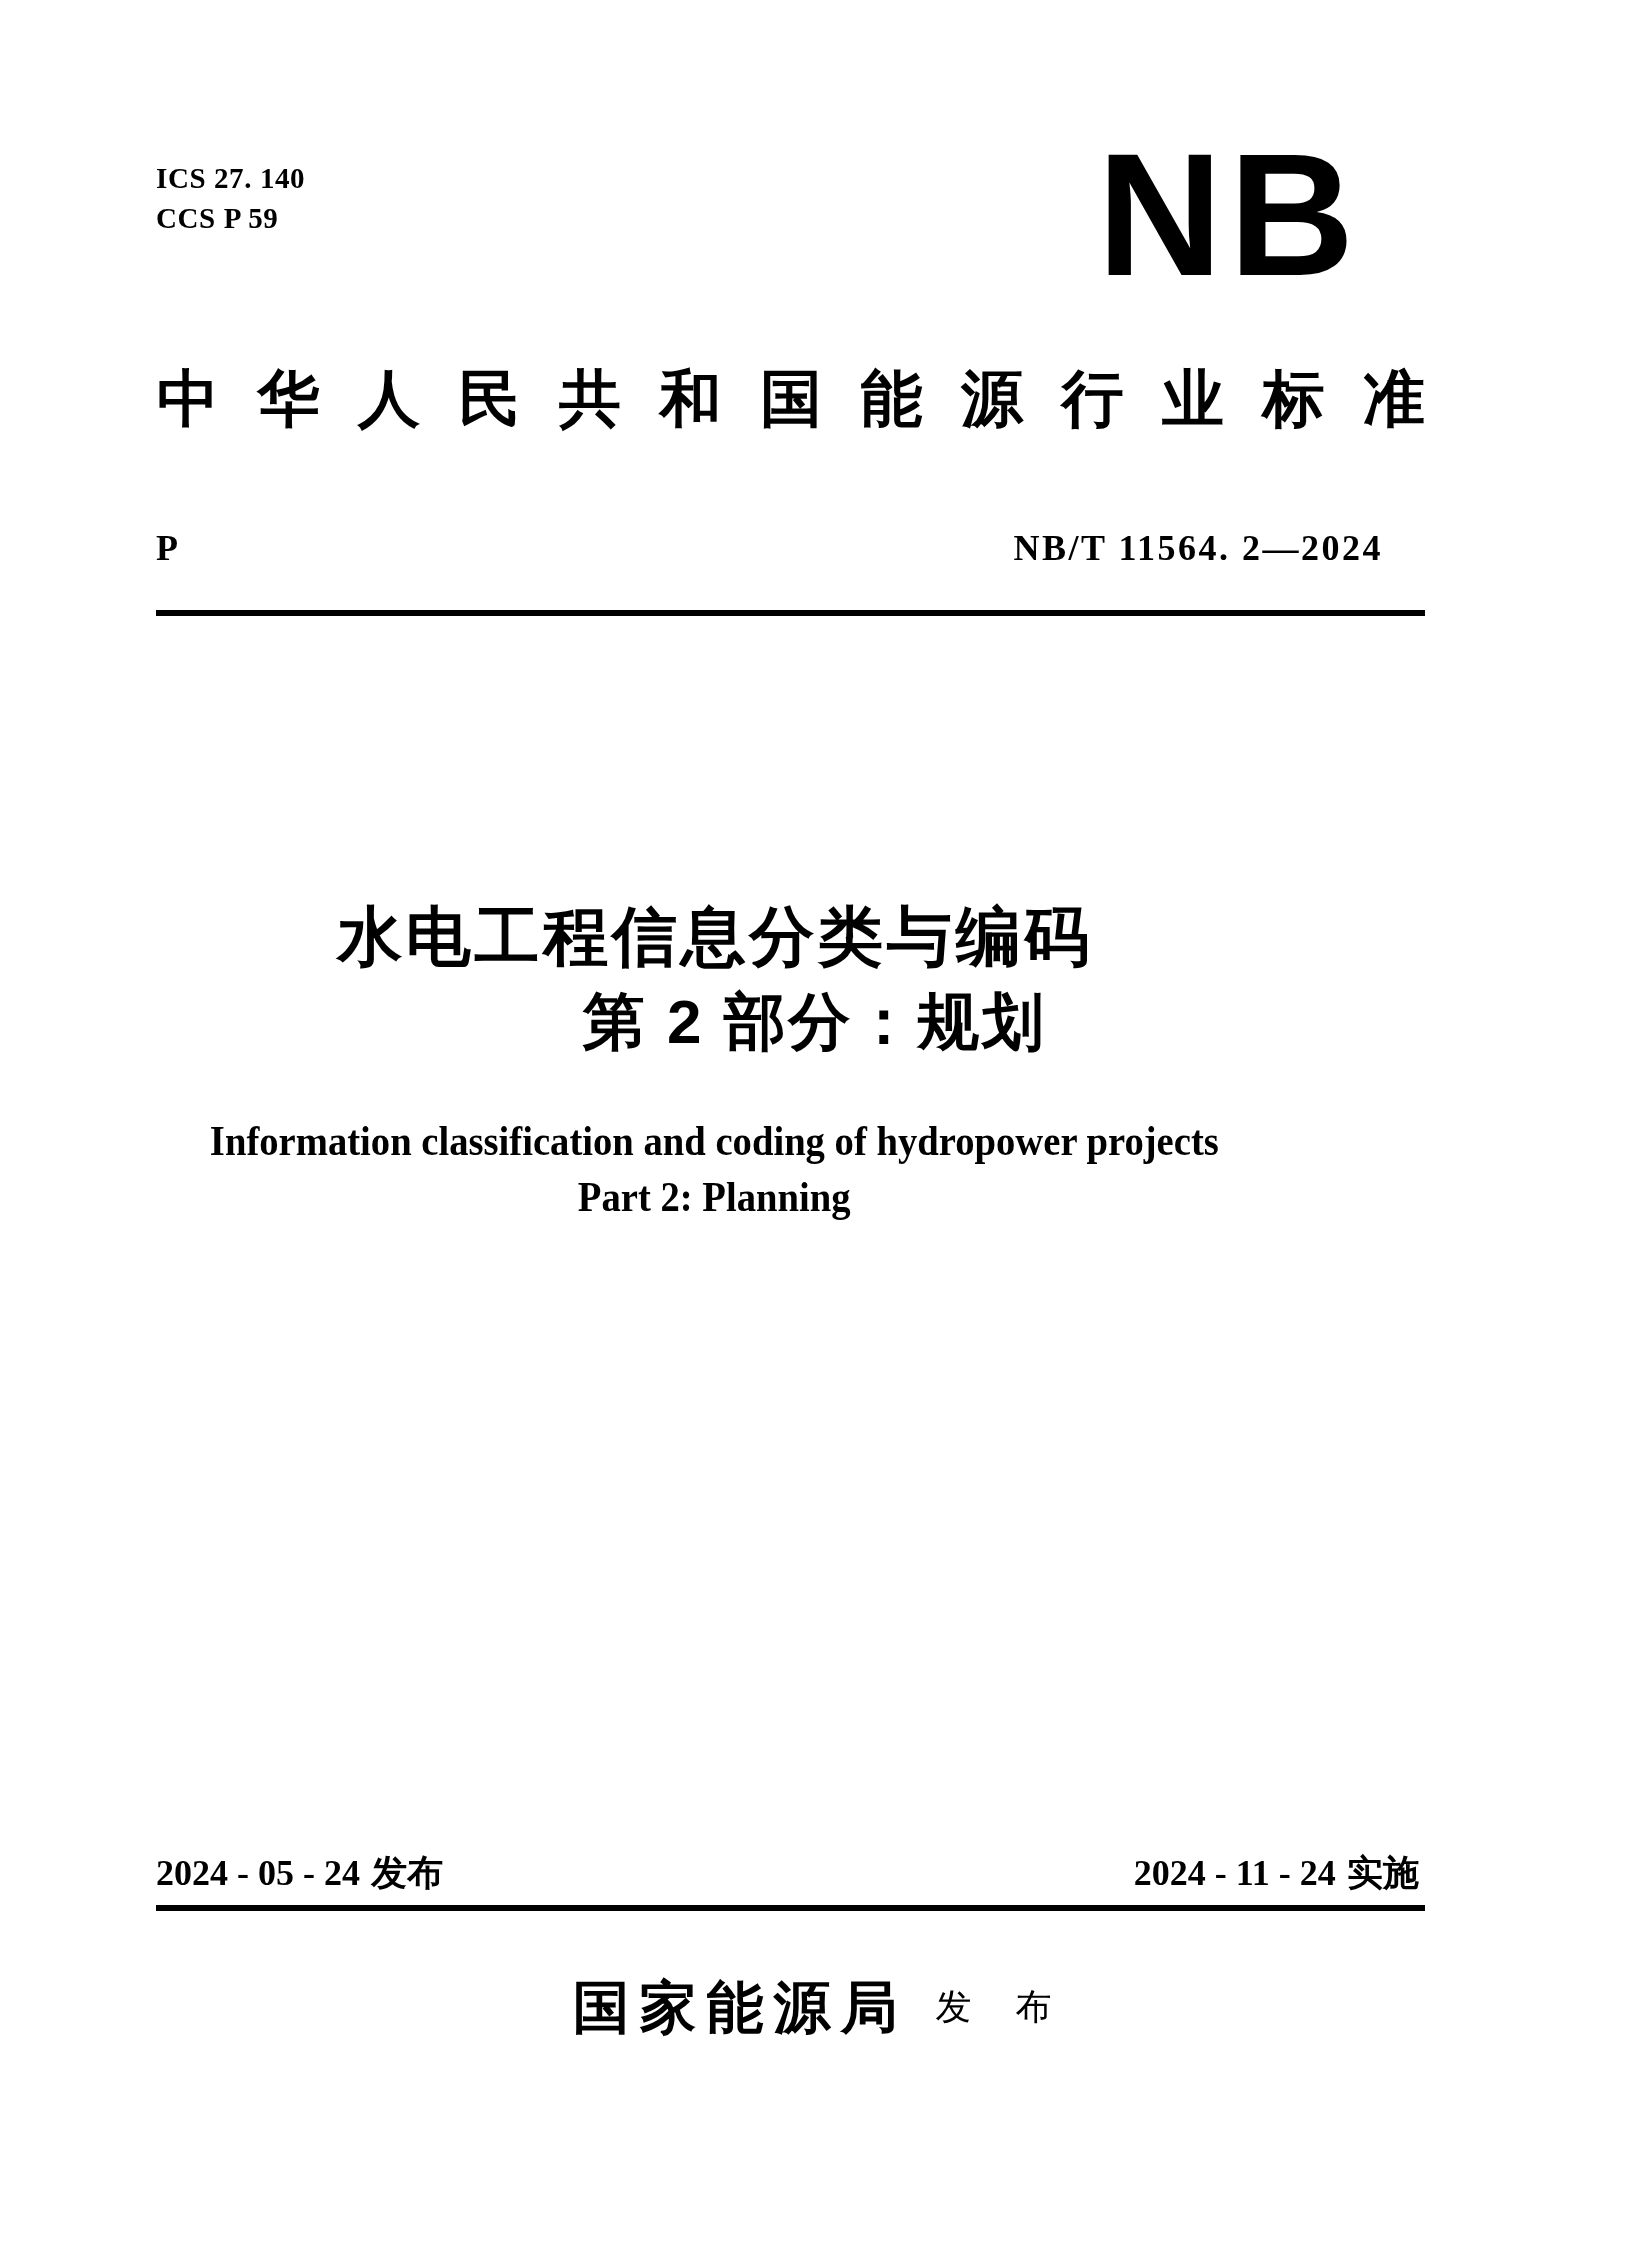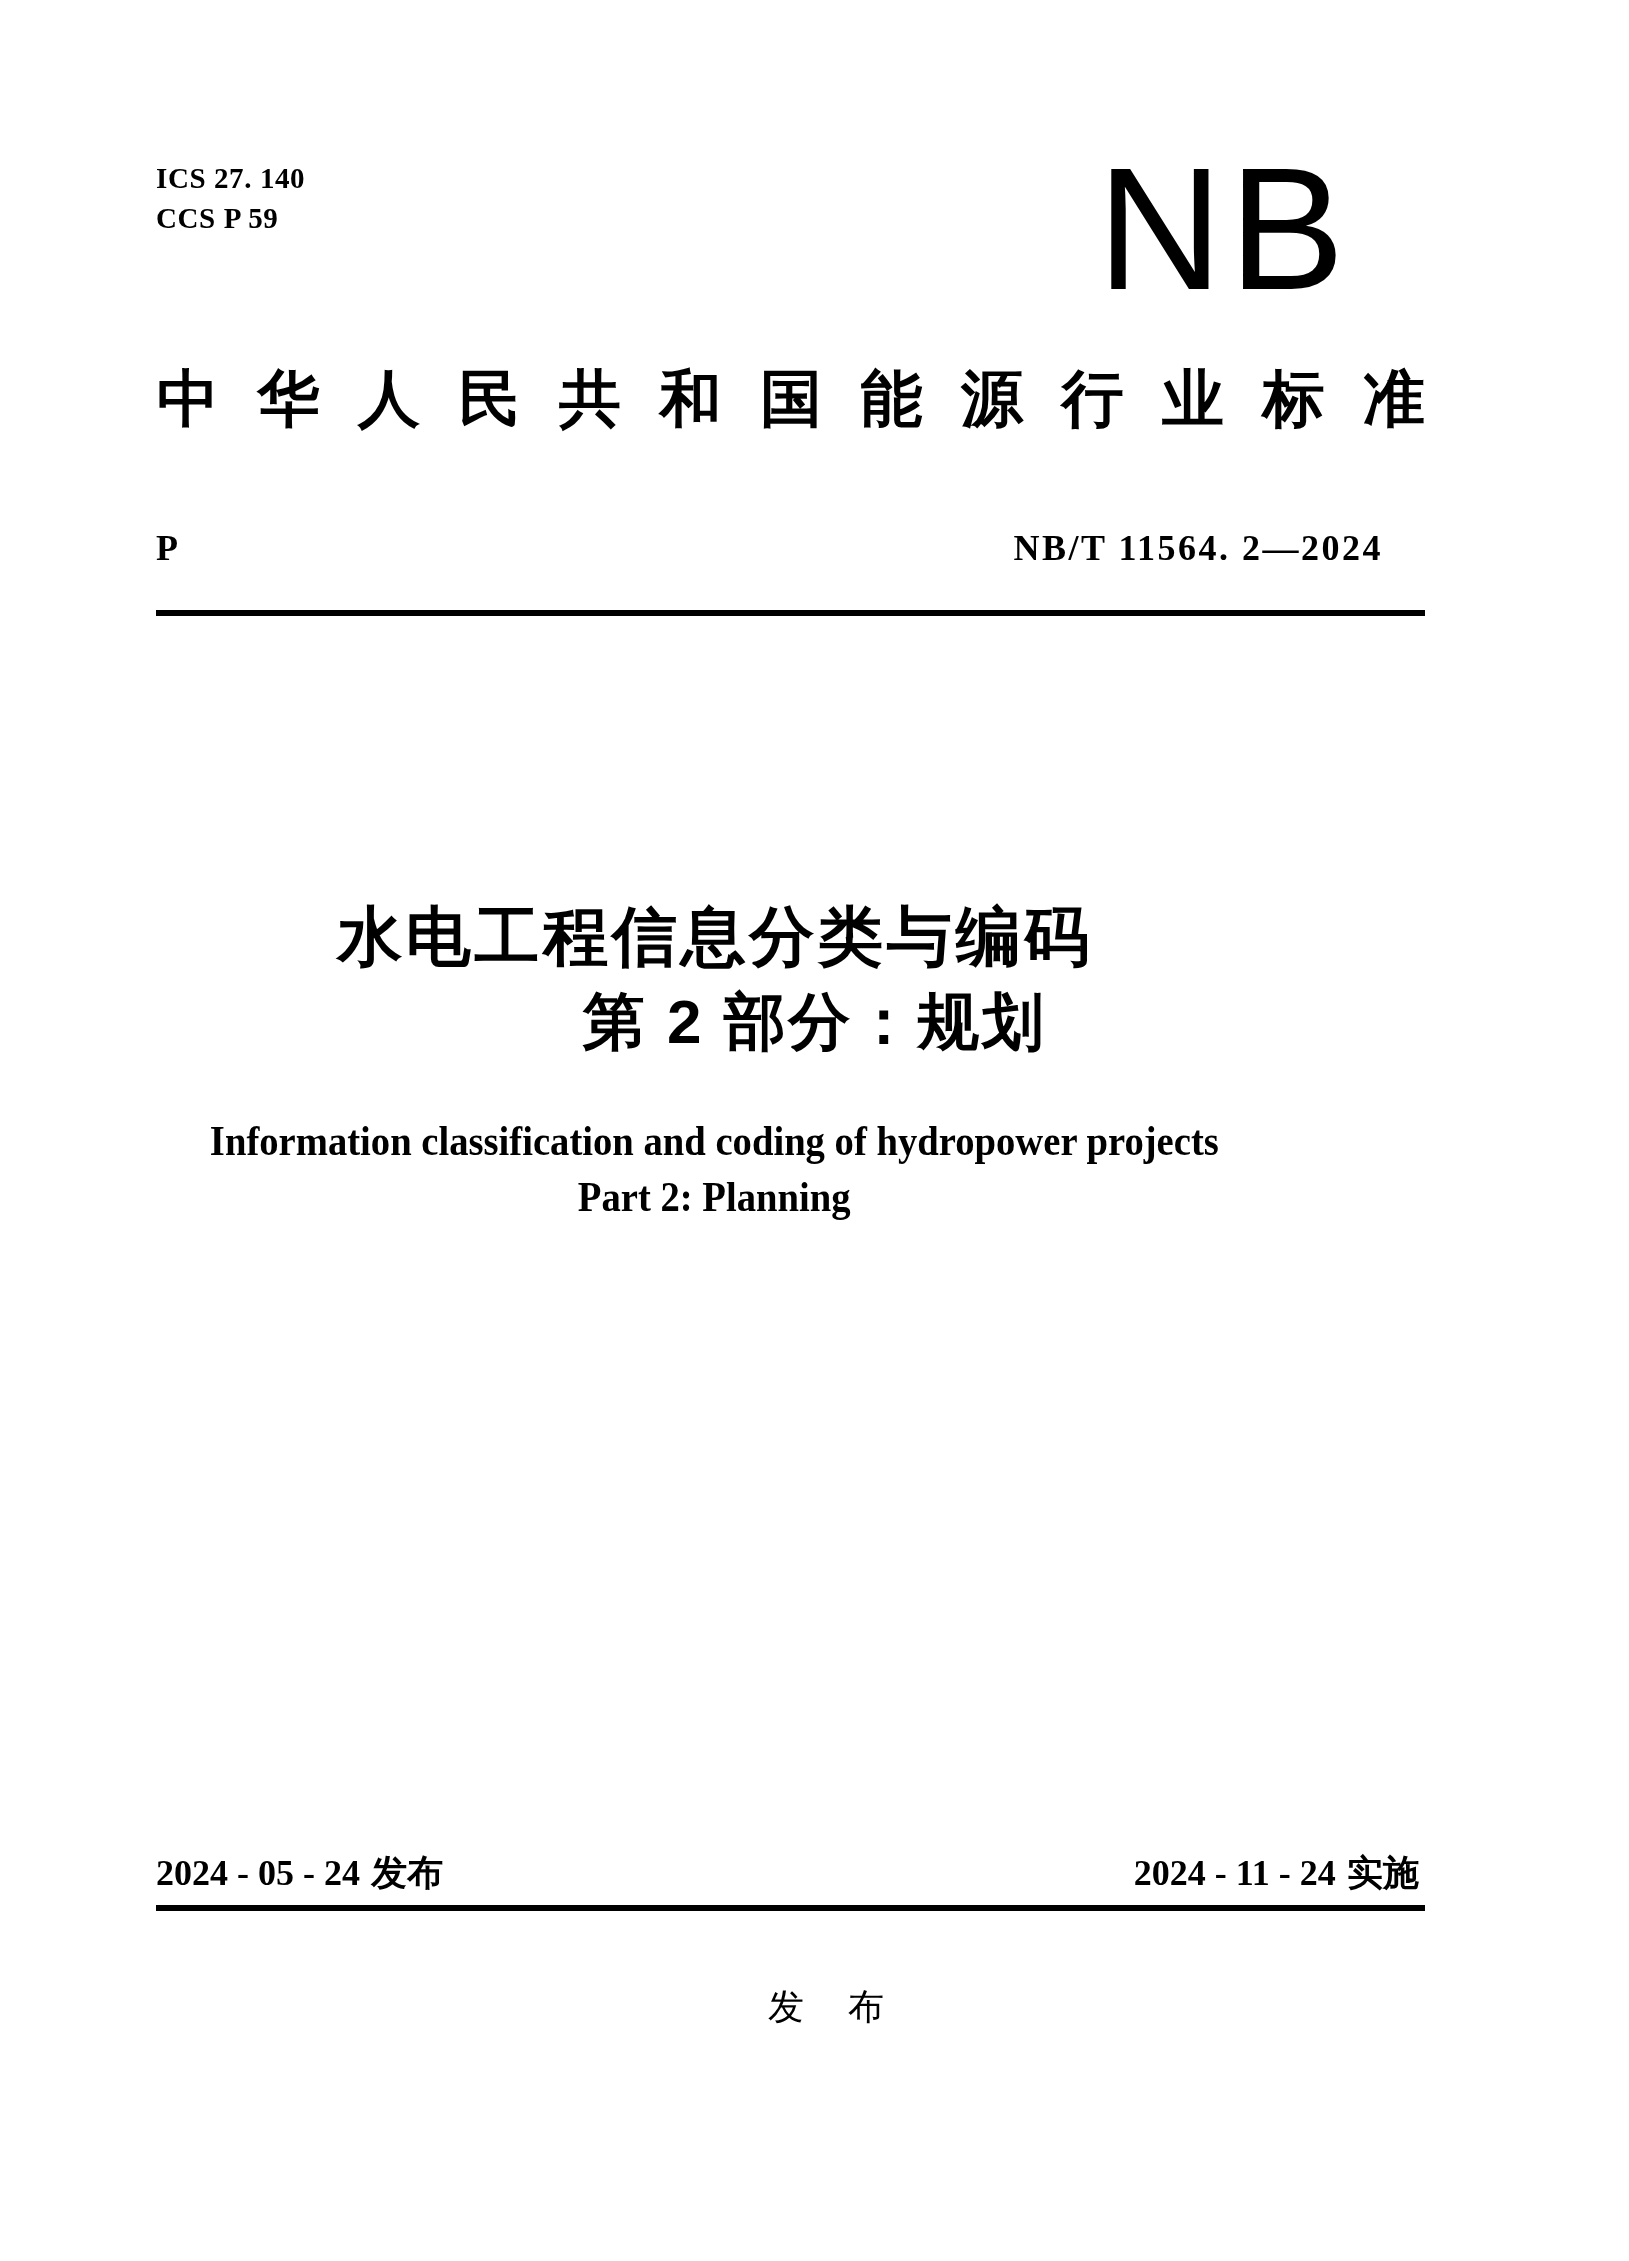--- a/index.html
+++ b/index.html
@@ -13,23 +13,23 @@
 
   
   .ics-block {
     left: 156px; top: 158px;
     font-weight: bold; font-size: 29px; line-height: 40px;
     letter-spacing: 0.6px;
   }
 
   
   .nb-logo {
-    left: 1097px; top: 142px;
+    left: 1097px; top: 128px;
     font-family: "Liberation Sans", "DejaVu Sans", sans-serif;
-    font-weight: normal; font-size: 174px; line-height: 1;
+    font-weight: bold; font-size: 174px; line-height: 1;
     letter-spacing: 6.2px;
   }
 
   
   .heading {
     left: 157px; top: 362px; width: 1268px;
     font-weight: bold; font-size: 62px; line-height: 1.2;
   }
   .spread { display: flex; justify-content: space-between; }
 
@@ -135,15 +135,16 @@
     <span>2024 - 05 - 24</span><span class="date-label">发布</span>
   </div>
   <div>
     <span>2024 - 11 - 24</span><span class="date-label">实施</span>
   </div>
 </div>
 
 <div class="abs rule rule-bottom"></div>
 
 <div class="abs publisher-row">
+  <span class="publisher-name">国家能源局</span>
   <span class="publish-label">发 布</span>
 </div>
 
 
 </body></html>

